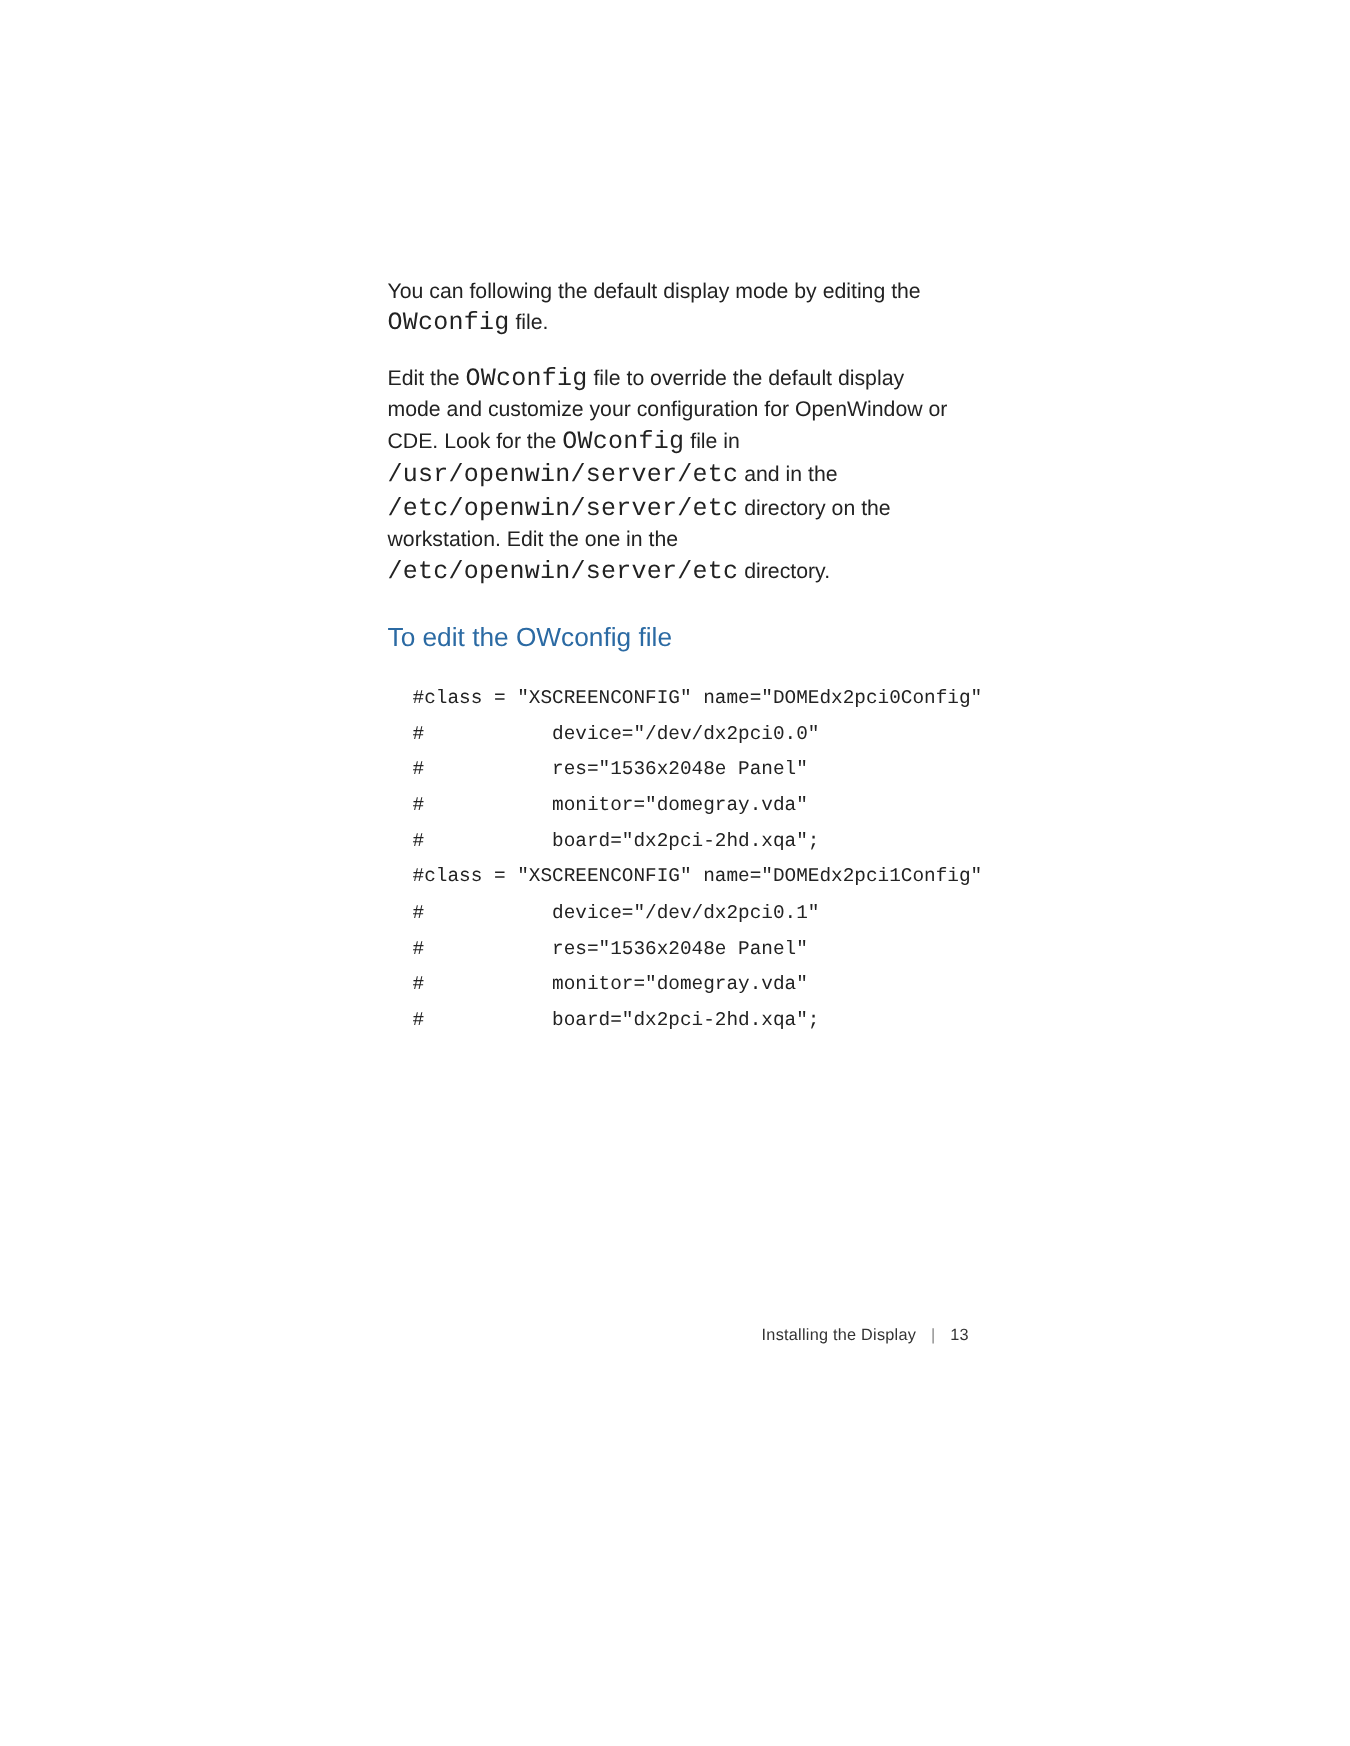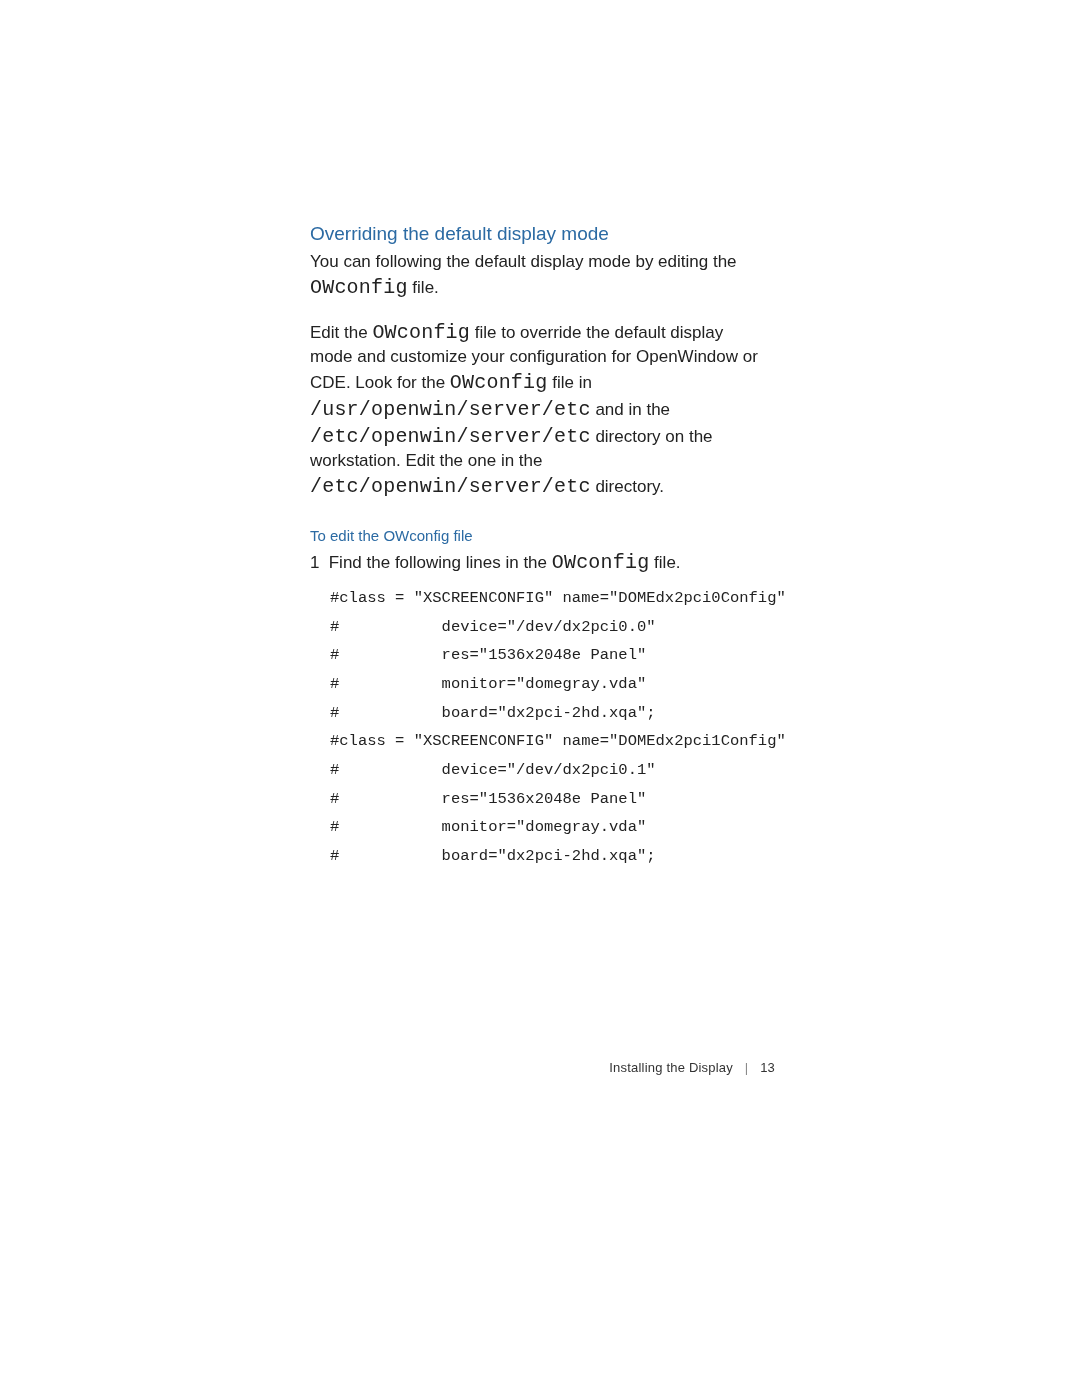--- a/index.html
+++ b/index.html
@@ -25,23 +25,23 @@
   }
   .heading {
     color: #2b6aa3;
     font-size: 19px;
     font-weight: 400;
     margin: 0 0 4px 0;
     line-height: 1.3;
   }
   .subheading {
     color: #2b6aa3;
-    font-size: 15px;
+    font-size: 21px;
     font-weight: 400;
-    margin: 26px 0 4px 0;
+    margin: 26px 0 20px 0;
     line-height: 1.3;
   }
   .para {
     font-size: 17px;
     line-height: 1.35;
     color: #222;
     margin: 0 0 18px 0;
   }
   .mono {
     font-family: "Consolas", "Menlo", "Courier New", monospace;
@@ -80,37 +80,32 @@
     margin: 0 8px;
     color: #888;
   }
 </style>
 </head>
 <body>
 
 <div class="page">
   <div class="content">
 
-    <div class="heading">Overriding the default display mode</div>
 
 
     <p class="para">
       <span>You can following the default display mode by editing the </span><span class="mono">OWconfig</span><span> file.</span>
     </p>
 
     <p class="para" style="margin-bottom:4px">
       <span>Edit the </span><span class="mono">OWconfig</span><span> file to override the default display mode and customize your configuration for OpenWindow or CDE. Look for the </span><span class="mono">OWconfig</span><span> file in </span><span class="mono">/usr/openwin/server/etc</span><span> and in the </span><span class="mono">/etc/openwin/server/etc</span><span> directory on the workstation. Edit the one in the </span><span class="mono">/etc/openwin/server/etc</span><span> directory.</span>
     </p>
 
     <div class="subheading">To edit the OWconfig  file</div>
 
-    <p class="step">
-      <span class="step-num">1</span>
-      <span>Find the following lines in the </span><span class="mono">OWconfig</span><span> file.</span>
-    </p>
 
     <div class="code-block">
       <div class="code-line">#class = "XSCREENCONFIG" name="DOMEdx2pci0Config"</div>
       <div class="code-line">#           device="/dev/dx2pci0.0"</div>
       <div class="code-line">#           res="1536x2048e Panel"</div>
       <div class="code-line">#           monitor="domegray.vda"</div>
       <div class="code-line">#           board="dx2pci-2hd.xqa";</div>
       <div class="code-line">#class = "XSCREENCONFIG" name="DOMEdx2pci1Config"</div>
       <div class="code-line">#           device="/dev/dx2pci0.1"</div>
       <div class="code-line">#           res="1536x2048e Panel"</div>

